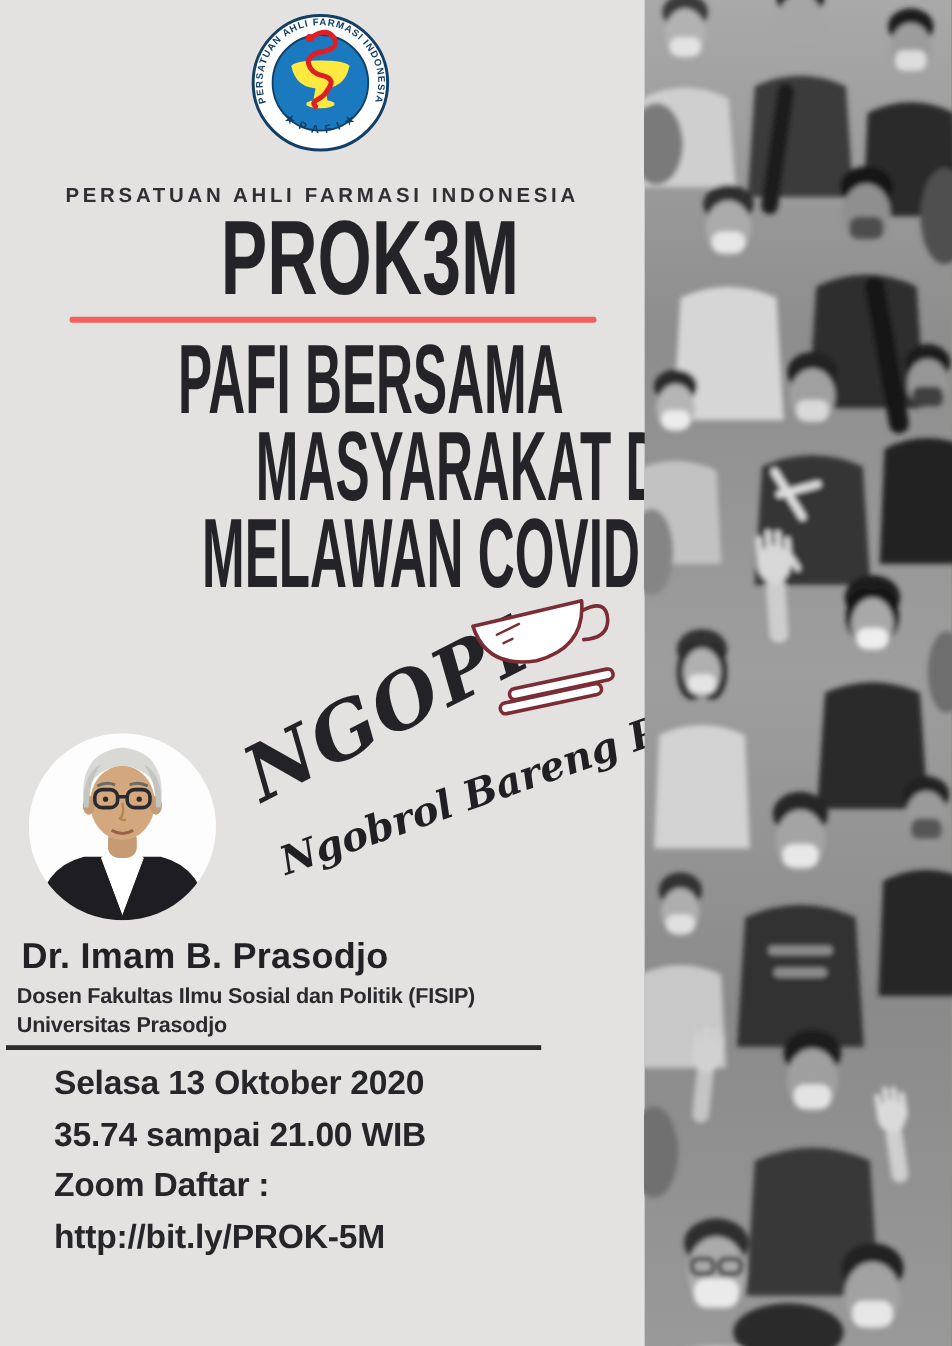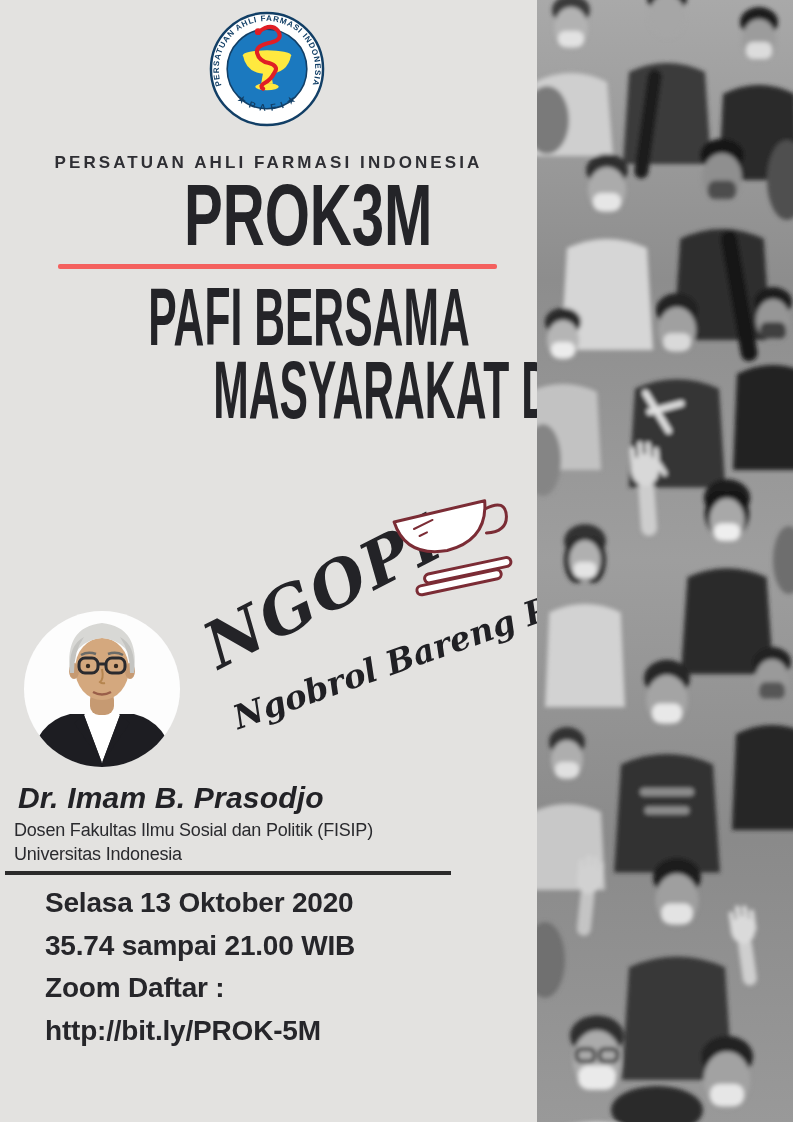--- a/index.html
+++ b/index.html
@@ -26,22 +26,22 @@
          transform-origin:50% 50%;font-family:"DejaVu Serif",serif;font-style:italic;font-weight:bold;
          font-size:64px;color:#232327;text-align:center;letter-spacing:2px;}
   .cup{position:absolute;left:388px;top:490px;width:132px;height:108px;transform:rotate(-12deg);}
   .tagline{position:absolute;left:225px;top:644px;width:330px;transform:rotate(-19.5deg);
            font-family:"DejaVu Serif",serif;font-style:italic;font-weight:bold;font-size:33px;
            color:#202024;text-align:center;white-space:nowrap;}
 
   .portrait{position:absolute;left:24px;top:611px;width:156px;height:156px;}
 
   .speaker-name{position:absolute;left:18px;top:781px;font-size:30px;font-weight:bold;
-                color:#222226;letter-spacing:0.2px;font-style:italic;}
-  .speaker-aff{position:absolute;left:14px;font-size:18px;font-weight:normal;color:#2a2a2e;letter-spacing:-0.2px;}
+                color:#222226;letter-spacing:0.2px;}
+  .speaker-aff{position:absolute;left:14px;font-size:18px;font-weight:bold;color:#2a2a2e;letter-spacing:-0.2px;}
   .aff1{top:820px;} .aff2{top:844px;}
 
   .dark-line{position:absolute;left:5px;top:871px;width:446px;height:4px;background:#2b2b2b;}
 
   .details{position:absolute;left:25px;top:882px;margin-left:20px;}
   .details .dline{height:42.6px;line-height:42.6px;font-size:28px;font-weight:bold;
                   color:#26262a;letter-spacing:-0.2px;white-space:nowrap;}
 
   .crowd{position:absolute;left:537px;top:0;width:256px;height:1122px;}
 </style>
@@ -81,20 +81,21 @@
 
   <div class="prok3m">
     <span>PROK3M</span>
   </div>
 
   <div class="red-line"></div>
 
   <div class="main-title">
     <div class="line"><span>PAFI BERSAMA</span></div>
     <div class="line"><span>MASYARAKAT DALAM</span></div>
+    <div class="line"><span>MELAWAN COVID</span></div>
   </div>
 
   <div class="ngopi">NGOPI</div>
 
   <svg class="cup" viewBox="0 0 132 108">
     <g stroke="#7b2c35" stroke-width="3" fill="#ffffff" stroke-linejoin="round" stroke-linecap="round">
       <rect x="30" y="78" width="88" height="9" rx="4.5"></rect>
       <rect x="20" y="88" width="86" height="9" rx="4.5"></rect>
       <path d="M104,26 Q126,20 123,38 Q120,53 100,50" fill="none"></path>
       <path d="M12,20 Q16,57 58,59 Q100,57 105,18 Z"></path>
@@ -133,21 +134,21 @@
       <path d="M84,43 Q92,40 99,44" stroke="#6b6b68" stroke-width="2.5" fill="none"></path>
       <circle cx="64" cy="55" r="2.2" fill="#33281f"></circle>
       <circle cx="92" cy="55" r="2.2" fill="#33281f"></circle>
       <path d="M78,58 Q80,68 76,71 Q78,73 81,72" stroke="#b5854f" stroke-width="2" fill="none"></path>
       <path d="M69,81 Q78,86 87,81" stroke="#9a5f49" stroke-width="2.5" fill="none"></path>
     </g>
   </svg>
 
   <div class="speaker-name">Dr. Imam B. Prasodjo</div>
   <div class="speaker-aff aff1">Dosen Fakultas Ilmu Sosial dan Politik (FISIP)</div>
-  <div class="speaker-aff aff2">Universitas Indonesia</div>
+  <div class="speaker-aff aff2">Universitas Prasodjo</div>
 
   <div class="dark-line"></div>
 
   <div class="details">
     <div class="dline">Selasa 13 Oktober 2020</div>
     <div class="dline">35.74 sampai 21.00 WIB</div>
     <div class="dline">Zoom Daftar :</div>
     <div class="dline">http://bit.ly/PROK-5M</div>
   </div>
 

